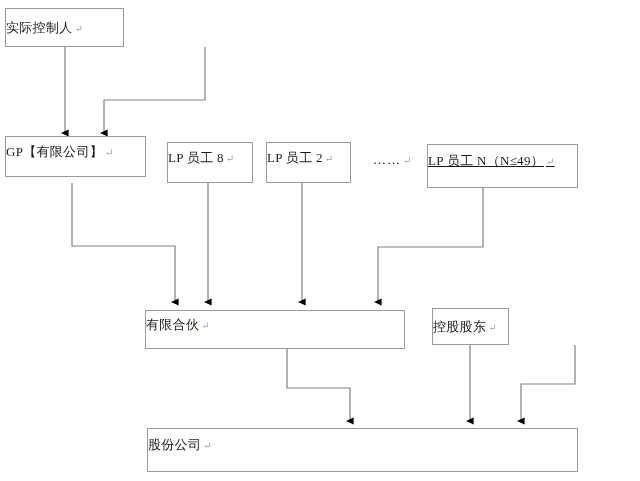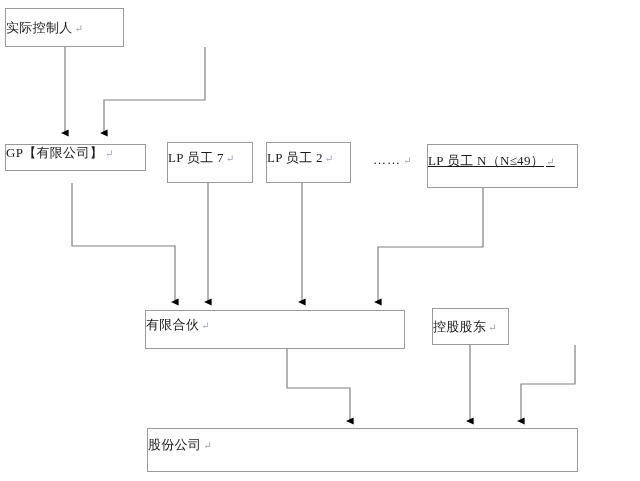--- a/index.html
+++ b/index.html
@@ -96,26 +96,26 @@
     <path d="M 470 345 L 470 421" fill="none" stroke="#808080" stroke-width="1.2" marker-end="url(#arrowhead)"></path>
 
     <path d="M 575 345 L 575 384 L 521 384 L 521 421" fill="none" stroke="#808080" stroke-width="1.2" marker-end="url(#arrowhead)"></path>
   </svg>
 
   <div class="node" style="left:5px; top:8px; width:119px; height:39px;">
     <span class="label"><span>实际控制人</span><span class="pilcrow">↵</span></span>
   </div>
 
 
-  <div class="node tall" style="left:5px; top:144px; width:141px; height:27px;">
+  <div class="node tall" style="left:5px; top:136px; width:141px; height:41px;">
     <span class="label"><span>GP【有限公司】</span><span class="pilcrow">↵</span></span>
   </div>
 
   <div class="node tall" style="left:167px; top:142px; width:86px; height:41px;">
-    <span class="label"><span>LP 员工 7</span><span class="pilcrow">↵</span></span>
+    <span class="label"><span>LP 员工 8</span><span class="pilcrow">↵</span></span>
   </div>
 
   <div class="node tall" style="left:266px; top:142px; width:85px; height:41px;">
     <span class="label"><span>LP 员工 2</span><span class="pilcrow">↵</span></span>
   </div>
 
   <div class="ellipsis-node" style="left:373px; top:150px; width:60px; height:20px;">
     <span>……</span>
       <span class="pilcrow">↵</span>
   </div>

